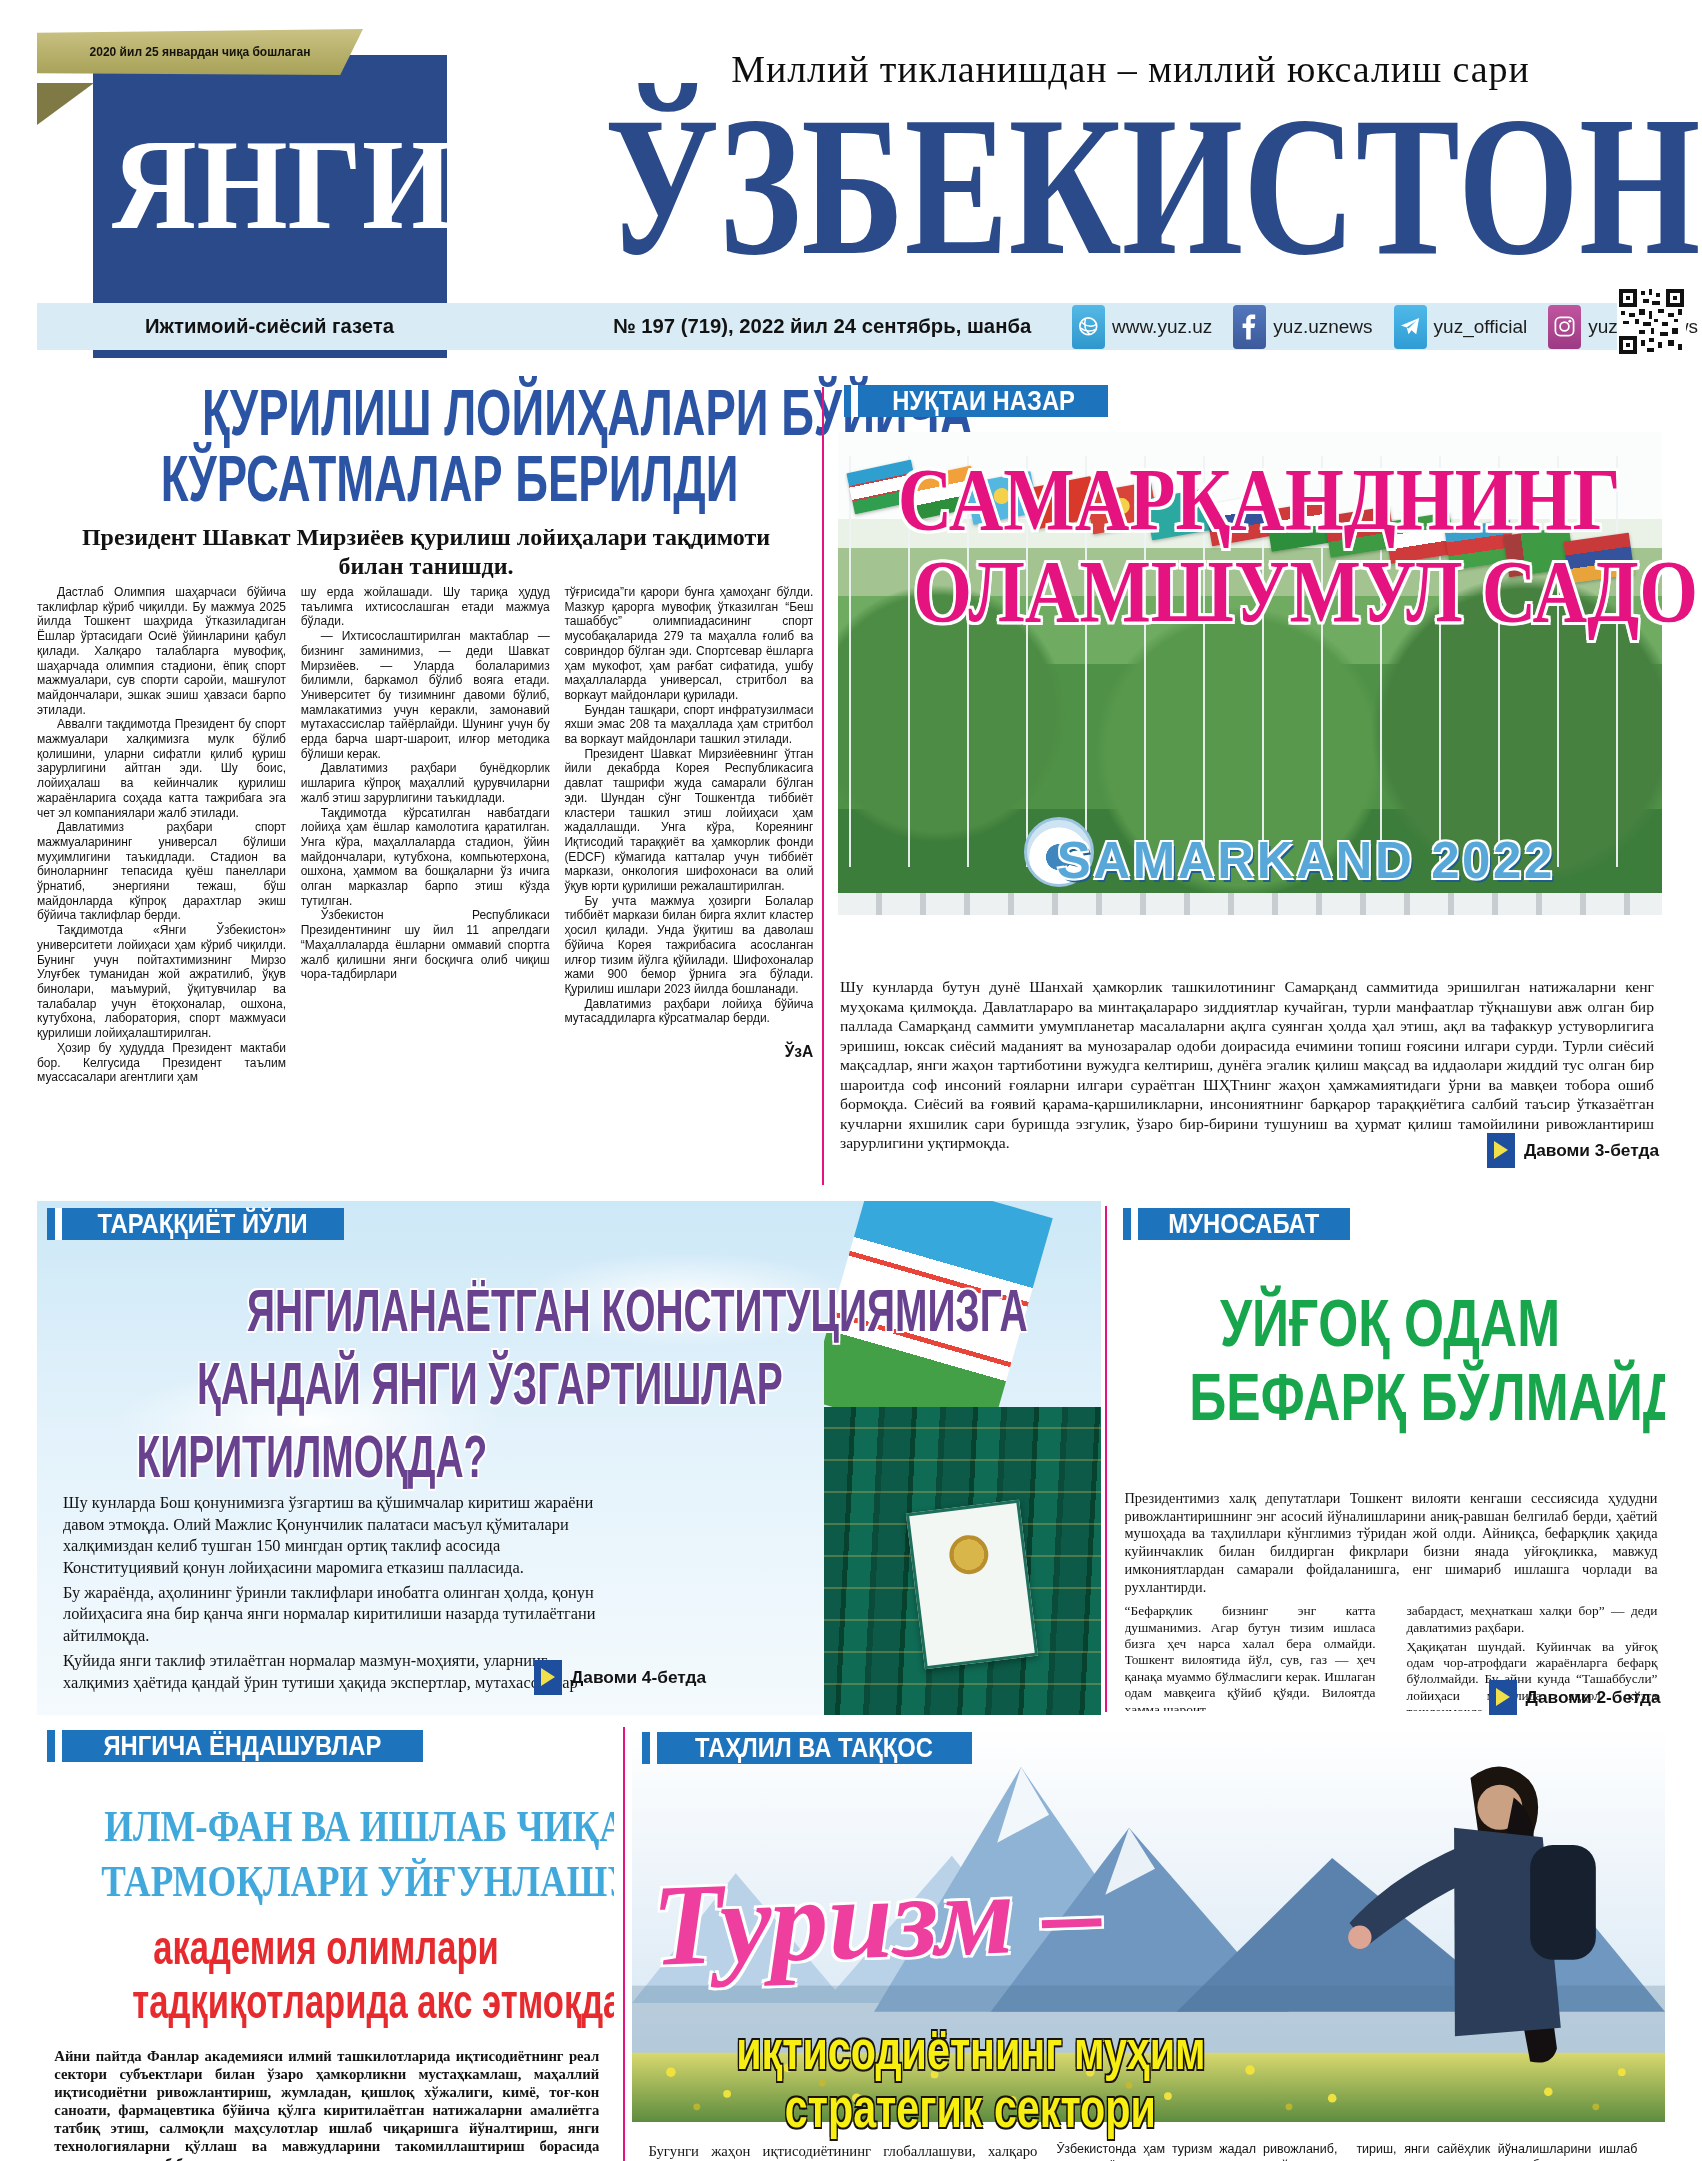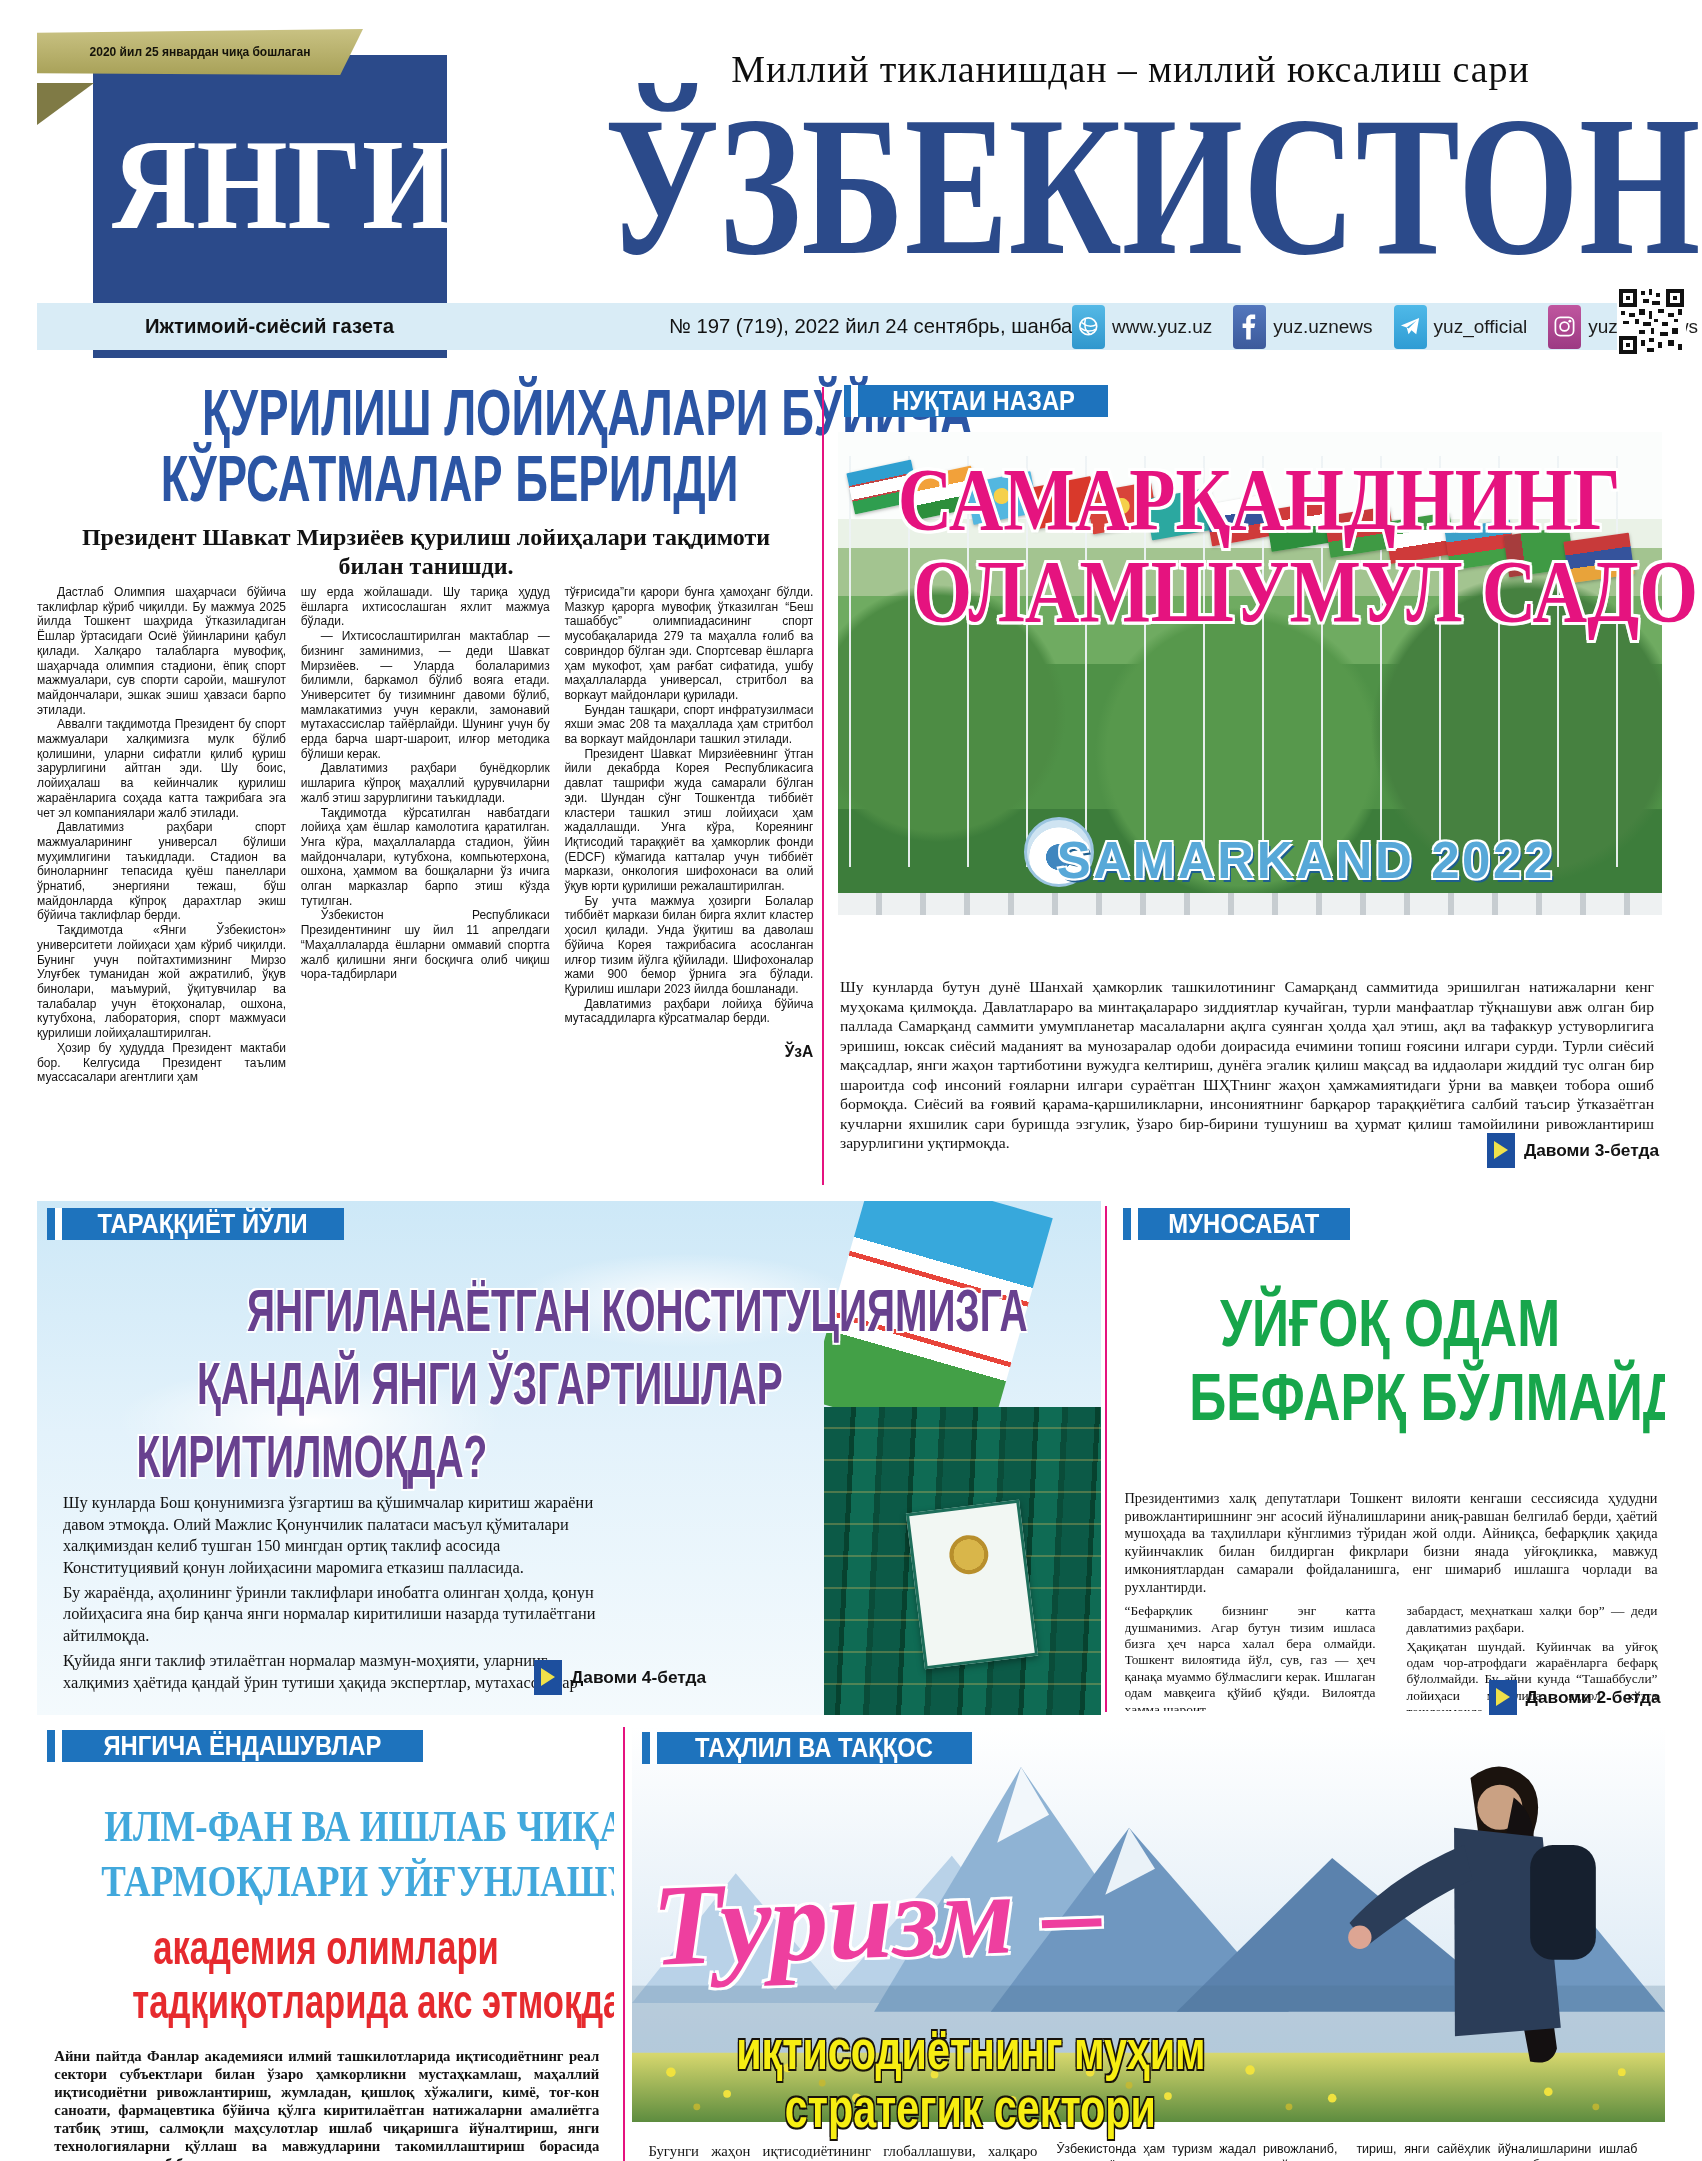--- a/index.html
+++ b/index.html
@@ -18,22 +18,22 @@
           display:flex;align-items:center;justify-content:center;font-weight:bold;font-size:12px;color:#14120a}
   #ribbon-fold{left:37px;top:83px;width:57px;height:42px;background:#7f7a45;
                clip-path:polygon(0 0,100% 0,0 100%);z-index:2}
   #tagline{left:575px;top:47px;width:1111px;text-align:center;font-family:"Liberation Serif",serif;
            font-size:38px;color:#0e0e0e;letter-spacing:0.9px;z-index:2}
   #main-title{left:450px;top:86px;width:1249px;text-align:center;color:var(--navy,#2b4a8a);
               font-family:"Liberation Serif",serif;font-weight:bold;font-size:200px;line-height:200px;z-index:2}
   #infobar{left:37px;top:303px;width:1628px;height:47px;background:var(--skybar,#d9ecf6);z-index:4}
   #infobar .type-label{position:absolute;left:108px;top:0;height:100%;display:flex;align-items:center;
                        font-weight:bold;font-size:20.3px}
-  #infobar .issue{position:absolute;left:632px;top:0;height:100%;display:flex;align-items:center;
-                  font-weight:normal;font-size:20.3px}
+  #infobar .issue{position:absolute;left:576px;top:0;height:100%;display:flex;align-items:center;
+                  font-weight:bold;font-size:20.3px}
   .socials{position:absolute;left:1035px;top:0;height:100%;display:flex;align-items:center;gap:21px}
   .social{display:flex;align-items:center;gap:7px}
   .tile{width:33px;height:44px;border-radius:3.9px;display:flex;align-items:center;justify-content:center;flex:none}
   .tile svg{display:block}
   .t-globe{background:linear-gradient(180deg,#55b9e6,#2f97cd)}
   .t-fb{background:linear-gradient(180deg,#5377bd,#3c5a9b)}
   .t-tg{background:linear-gradient(180deg,#4fb9e8,#2f9cd4)}
   .t-ig{background:linear-gradient(180deg,#c0569f,#9c3a83)}
   .social .lbl{font-size:19px;color:#1c1c1c}
   #qr{left:1617px;top:280px;width:69px;height:83px;background:#fff;z-index:5;display:flex;align-items:center;justify-content:center}
@@ -280,21 +280,21 @@
     <div class="c-sub">Президент Шавкат Мирзиёев қурилиш лойиҳалари тақдимоти билан танишди.</div>
     <div class="c-cols">
       <div class="c-col">
           <p class="p">Дастлаб Олимпия шаҳарчаси бўйича таклифлар кўриб чиқилди. Бу мажмуа 2025 йилда Тошкент шаҳрида ўтказиладиган Ёшлар ўртасидаги Осиё ўйинларини қабул қилади. Халқаро талабларга мувофиқ, шаҳарчада олимпия стадиони, ёпиқ спорт мажмуалари, сув спорти саройи, машғулот майдончалари, эшкак эшиш ҳавзаси барпо этилади.</p>
           <p class="p">Аввалги тақдимотда Президент бу спорт мажмуалари халқимизга мулк бўлиб қолишини, уларни сифатли қилиб қуриш зарурлигини айтган эди. Шу боис, лойиҳалаш ва кейинчалик қурилиш жараёнларига соҳада катта тажрибага эга чет эл компаниялари жалб этилади.</p>
           <p class="p">Давлатимиз раҳбари спорт мажмуаларининг универсал бўлиши муҳимлигини таъкидлади. Стадион ва биноларнинг тепасида қуёш панеллари ўрнатиб, энергияни тежаш, бўш майдонларда кўпроқ дарахтлар экиш бўйича таклифлар берди.</p>
           <p class="p">Тақдимотда «Янги Ўзбекистон» университети лойиҳаси ҳам кўриб чиқилди. Бунинг учун пойтахтимизнинг Мирзо Улуғбек туманидан жой ажратилиб, ўқув бинолари, маъмурий, ўқитувчилар ва талабалар учун ётоқхоналар, ошхона, кутубхона, лаборатория, спорт мажмуаси қурилиши лойиҳалаштирилган.</p>
           <p class="p">Ҳозир бу ҳудудда Президент мактаби бор. Келгусида Президент таълим муассасалари агентлиги ҳам</p>
         </div>
       <div class="c-col no-first-indent">
-          <p class="p">шу ерда жойлашади. Шу тариқа ҳудуд ёшларга ихтисослашган яхлит мажмуа бўлади.</p>
+          <p class="p">шу ерда жойлашади. Шу тариқа ҳудуд таълимга ихтисослашган етади мажмуа бўлади.</p>
           <p class="p">— Ихтисослаштирилган мактаблар — бизнинг заминимиз, — деди Шавкат Мирзиёев. — Уларда болаларимиз билимли, баркамол бўлиб вояга етади. Университет бу тизимнинг давоми бўлиб, мамлакатимиз учун керакли, замонавий мутахассислар тайёрлайди. Шунинг учун бу ерда барча шарт-шароит, илғор методика бўлиши керак.</p>
           <p class="p">Давлатимиз раҳбари бунёдкорлик ишларига кўпроқ маҳаллий қурувчиларни жалб этиш зарурлигини таъкидлади.</p>
           <p class="p">Тақдимотда кўрсатилган навбатдаги лойиҳа ҳам ёшлар камолотига қаратилган. Унга кўра, маҳаллаларда стадион, ўйин майдончалари, кутубхона, компьютерхона, ошхона, ҳаммом ва бошқаларни ўз ичига олган марказлар барпо этиш кўзда тутилган.</p>
           <p class="p">Ўзбекистон Республикаси Президентининг шу йил 11 апрелдаги “Маҳаллаларда ёшларни оммавий спортга жалб қилишни янги босқичга олиб чиқиш чора-тадбирлари</p>
         </div>
       <div class="c-col no-first-indent">
         <div>
             <p class="p">тўғрисида”ги қарори бунга ҳамоҳанг бўлди. Мазкур қарорга мувофиқ ўтказилган “Беш ташаббус” олимпиадасининг спорт мусобақаларида 279 та маҳалла ғолиб ва совриндор бўлган эди. Спортсевар ёшларга ҳам мукофот, ҳам рағбат сифатида, ушбу маҳаллаларда универсал, стритбол ва воркаут майдонлари қурилади.</p>
             <p class="p">Бундан ташқари, спорт инфратузилмаси яхши эмас 208 та маҳаллада ҳам стритбол ва воркаут майдонлари ташкил этилади.</p>
             <p class="p">Президент Шавкат Мирзиёевнинг ўтган йили декабрда Корея Республикасига давлат ташрифи жуда самарали бўлган эди. Шундан сўнг Тошкентда тиббиёт кластери ташкил этиш лойиҳаси ҳам жадаллашди. Унга кўра, Кореянинг Иқтисодий тараққиёт ва ҳамкорлик фонди (EDCF) кўмагида катталар учун тиббиёт маркази, онкология шифохонаси ва олий ўқув юрти қурилиши режалаштирилган.</p>

